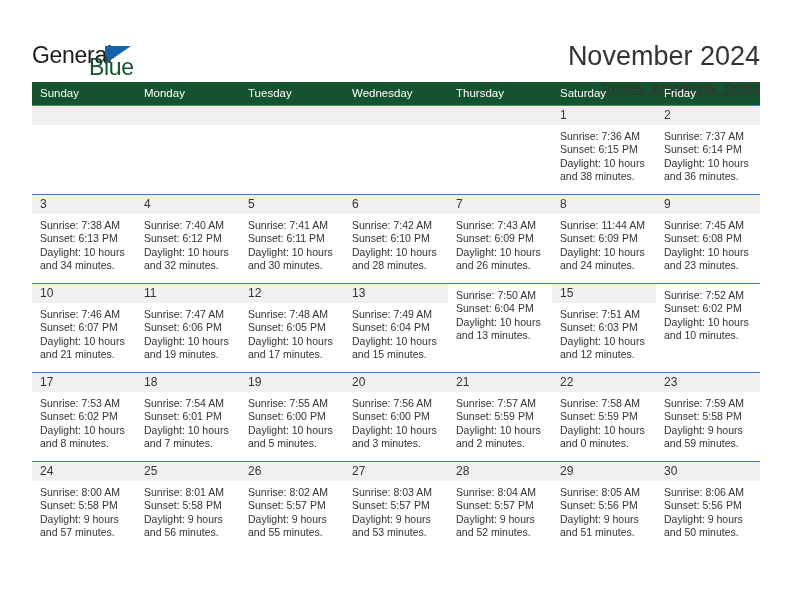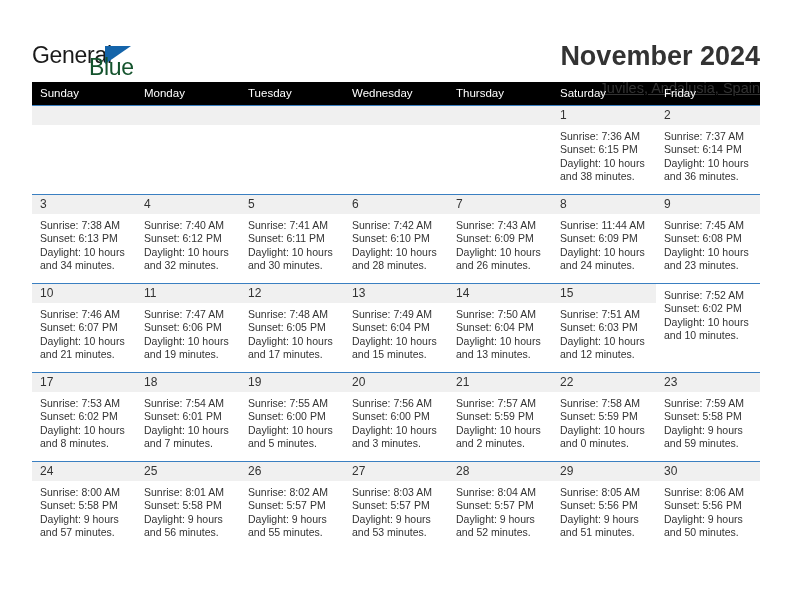--- a/index.html
+++ b/index.html
@@ -61,41 +61,41 @@
     font-size: 23px;
     letter-spacing: -0.3px;
     color: #14532d;
   }
   .titles {
     text-align: right;
     padding-top: 0px;
   }
   .cal-title {
     font-size: 27px;
-    font-weight: bold;
+    font-weight: normal;
     color: #333333;
     line-height: 1.05;
     white-space: nowrap;
   }
   .cal-subtitle {
     font-size: 14.5px;
     color: #333333;
     margin-top: 10px;
     white-space: nowrap;
     text-decoration: underline;
   }
 
   
   .calendar {
     width: 728px;
     margin-top: 8px;
   }
   .weekdays {
     display: flex;
-    background: #000000;
+    background: #14532d;
   }
   .weekday {
     flex: 1 1 0;
     color: #ffffff;
     font-size: 11.5px;
     padding: 6px 0 6px 8px;
     box-sizing: border-box;
     height: 23px;
     line-height: 11px;
   }
@@ -331,21 +331,20 @@
       <div class="daycell">
         <div class="day-head">13</div>
         <div class="day-body">
           <div>Sunrise: 7:49 AM</div>
           <div>Sunset: 6:04 PM</div>
           <div>Daylight: 10 hours</div>
           <div>and 15 minutes.</div>
         </div>
       </div>
       <div class="daycell">
-        <div class="day-head">14</div>
         <div class="day-body">
           <div>Sunrise: 7:50 AM</div>
           <div>Sunset: 6:04 PM</div>
           <div>Daylight: 10 hours</div>
           <div>and 13 minutes.</div>
         </div>
       </div>
       <div class="daycell">
         <div class="day-head">15</div>
         <div class="day-body">

